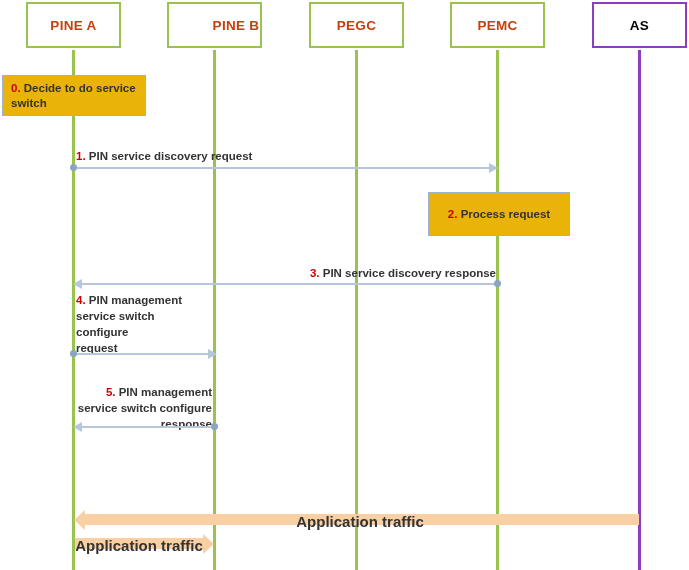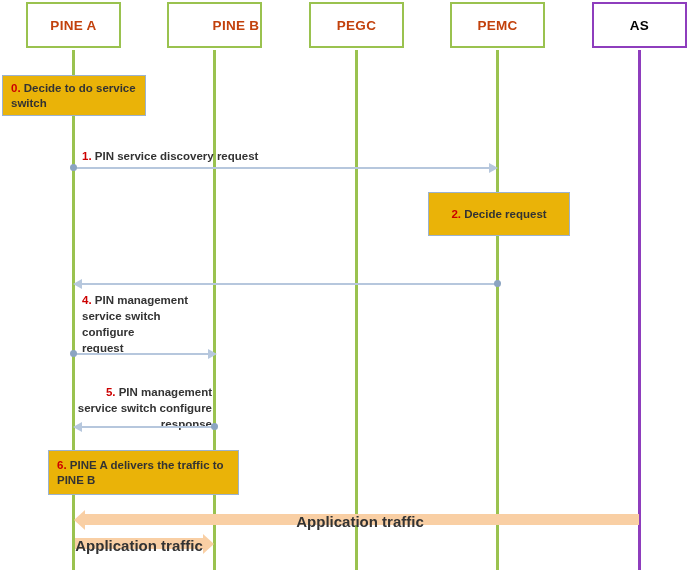--- a/index.html
+++ b/index.html
@@ -97,21 +97,21 @@
 
   .msg-label {
     position: absolute;
     font-size: 11.5px;
     color: #333333;
     line-height: 16px;
     font-weight: bold;
     white-space: pre-line;
   }
   .msg-label.right-align { text-align: right; }
-  .msg-label.left-align  { text-align: left; padding-left: 6px; }
+  .msg-label.left-align  { text-align: left; }
 
   
   .band {
     position: absolute;
     height: 11px;
     background: #f9cfa4;
   }
   .band-head {
     position: absolute;
     width: 0;
@@ -159,44 +159,42 @@
   <div class="note" style="left:2px; top:75px; width:144px; height:41px;">
     <span class="ntext"><span class="num">0.</span><span> Decide to do service switch</span></span>
   </div>
 
   <div class="msg-label left-align" style="left:76px; top:148px; width:420px;"><span class="num">1.</span><span> PIN service discovery request</span></div>
   <div class="msg-line" style="left:73px; top:167px; width:417px;"></div>
   <div class="msg-dot" style="left:70px; top:164px;"></div>
   <div class="msg-head right" style="left:489px; top:163px;"></div>
 
   <div class="note" style="left:428px; top:192px; width:142px; height:44px;">
-    <span class="ntext"><span class="num">2.</span><span> Decide request</span></span>
-  </div>
-
+    <span class="ntext"><span class="num">2.</span><span> Process request</span></span>
+  </div>
+
+  <div class="msg-label right-align" style="left:96px; top:265px; width:400px;"><span class="num">3.</span><span> PIN service discovery response</span></div>
   <div class="msg-line" style="left:82px; top:283px; width:415px;"></div>
   <div class="msg-dot" style="left:494px; top:280px;"></div>
   <div class="msg-head left" style="left:73px; top:279px;"></div>
 
   <div class="msg-label left-align" style="left:76px; top:292px; width:120px;"><span class="num">4.</span><span> PIN management
 service switch configure
 request</span></div>
   <div class="msg-line" style="left:73px; top:353px; width:136px;"></div>
   <div class="msg-dot" style="left:70px; top:350px;"></div>
   <div class="msg-head right" style="left:208px; top:349px;"></div>
 
   <div class="msg-label right-align" style="left:72px; top:376px; width:140px;margin-top:8px;"><span class="num">5.</span><span> PIN management
 service switch configure
 response</span></div>
   <div class="msg-line" style="left:82px; top:426px; width:132px;"></div>
   <div class="msg-dot" style="left:211px; top:423px;"></div>
   <div class="msg-head left" style="left:73px; top:422px;"></div>
 
-  <div class="note" style="left:48px; top:450px; width:191px; height:45px;">
-    <span class="ntext"><span class="num">6.</span><span> PINE A delivers the traffic to PINE B</span></span>
-  </div>
 
   <div class="band" style="left:85px; top:514px; width:554px;"></div>
   <div class="band-head left" style="left:74px; top:510px;"></div>
   <div class="band-label" style="left:150px; top:513px; width:420px;">Application traffic</div>
 
   <div class="band" style="left:75px; top:538px; width:128px;"></div>
   <div class="band-head right" style="left:203px; top:534px;"></div>
   <div class="band-label" style="left:75px; top:537px; width:128px;">Application traffic</div>
 
 </div>

